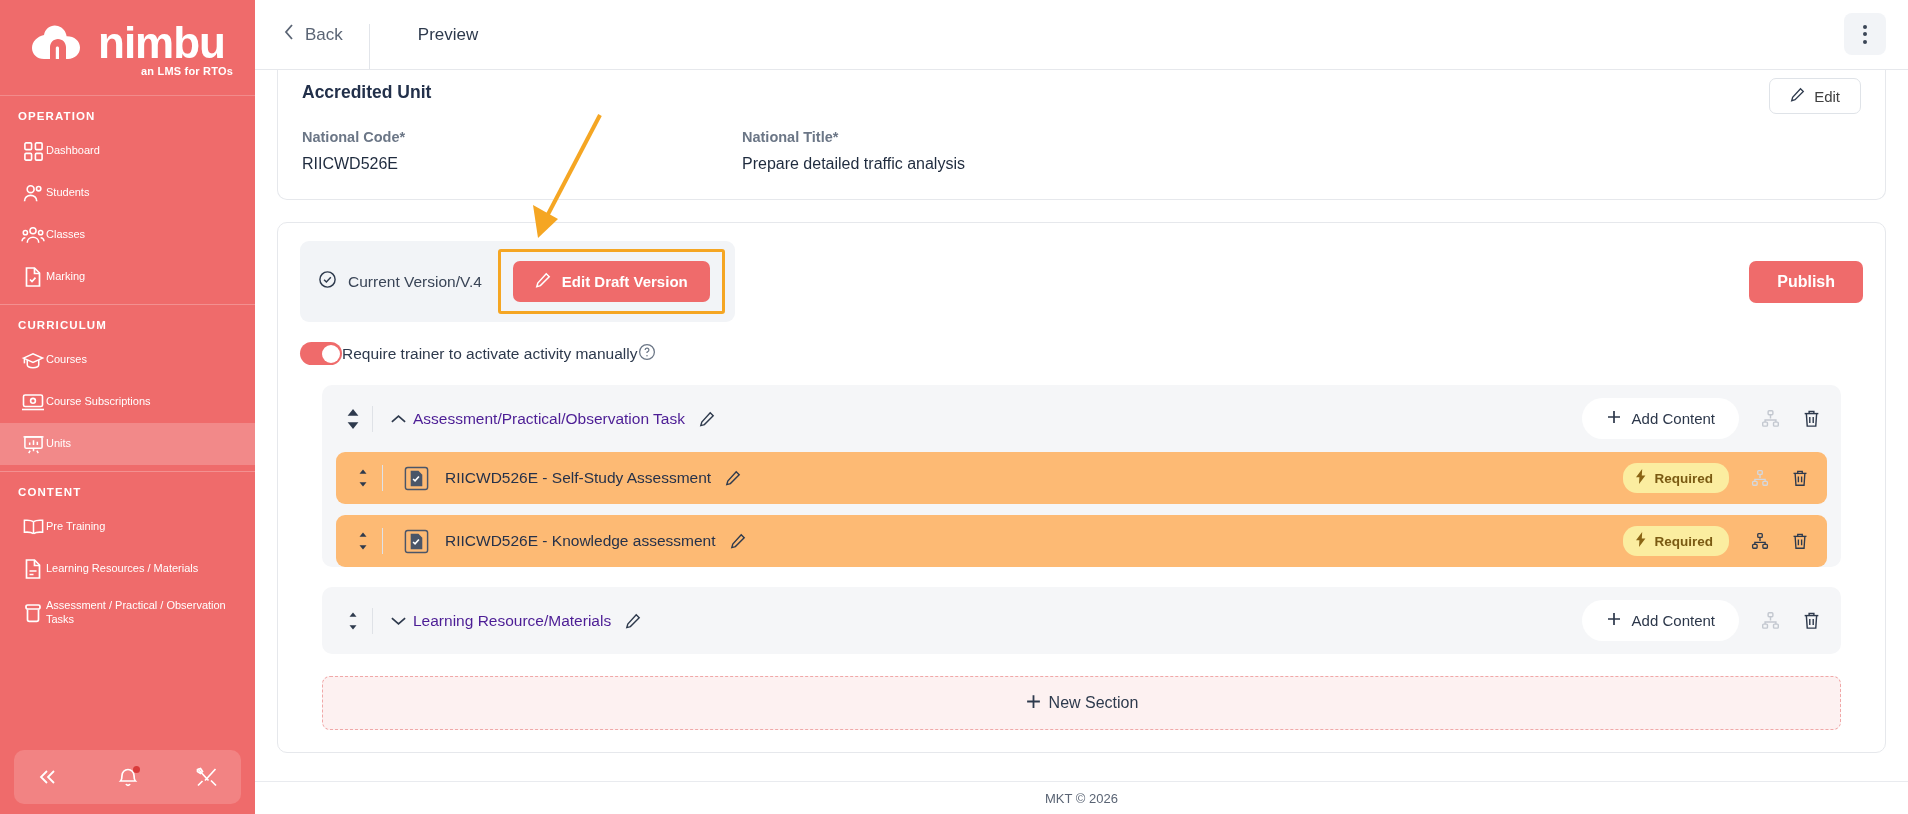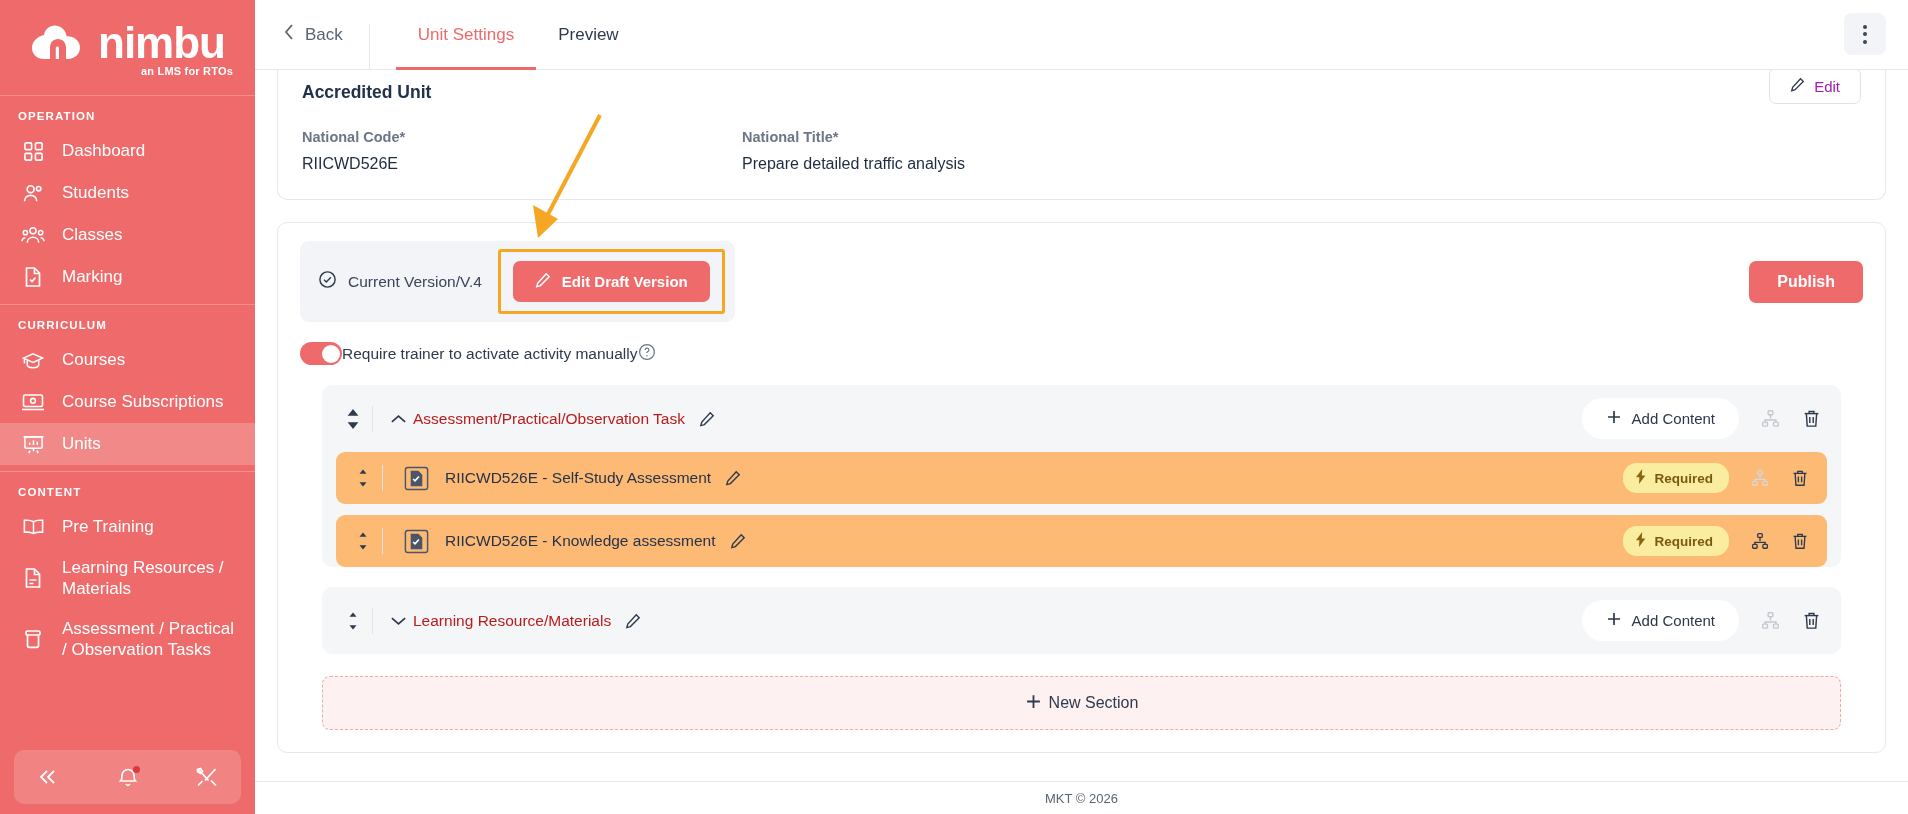--- a/index.html
+++ b/index.html
@@ -37,23 +37,23 @@
   .logo-sub {
     font-size:11px; font-weight:600; color:#fff;
     align-self:flex-end; margin-right:22px; margin-top:2px;
     letter-spacing:.2px;
   }
   .nav-group-title {
     font-size:11.5px; font-weight:700; letter-spacing:1.1px;
     padding:14px 0 8px 18px; color:#ffffff; text-transform:uppercase;
   }
   .nav-item {
-    display:flex; align-items:center; gap:16px;
+    display:flex; align-items:center; 
     padding:9px 16px 9px 20px;
-    font-size:17px; color:#ffffff; cursor:pointer;
+    font-size:11px; color:#ffffff; cursor:pointer;
     min-height:41px;
   }
   .nav-item.active { background:#f28989; }
   .nav-item .ico { width:26px; min-width:26px; height:24px; display:flex; align-items:center; justify-content:center; }
   .nav-item .label { line-height:1.25; }
   .nav-sep { height:1px; background:rgba(255,255,255,.25); margin:6px 0 0 0; }
   .sidebar-footer {
     position:absolute; left:14px; right:14px; bottom:10px;
     height:54px; background:#f28383; border-radius:10px;
     display:flex; align-items:center; justify-content:space-between;
@@ -96,24 +96,24 @@
 
   .scroll-area { flex:1; overflow:hidden; position:relative; background:#fff; }
 
   .card {
     margin:0 22px; background:#fff; border:1px solid #e6e8ec;
     border-radius:10px; position:relative;
   }
   .card.unit { margin-top:-6px; padding:18px 24px 26px 24px; border-top:none; border-radius:0 0 10px 10px;}
   .card-title { font-size:17.5px; font-weight:700; color:#22304a; }
   .edit-btn {
-    position:absolute; right:24px; top:4px;
+    position:absolute; right:24px; top:14px;
     display:flex; align-items:center; gap:9px;
     border:1px solid #dfe3e8; border-radius:7px; background:#fff;
-    padding:8px 20px; font-size:15px; color:#a21caf; cursor:pointer;
+    padding:8px 20px; font-size:15px; color:#404040; cursor:pointer;
   }
   .field-row { display:flex; margin-top:26px; }
   .field { width:440px; }
   .field.wide { width:auto; }
   .field-label { font-size:14.5px; color:#6b7686; font-weight:600; }
   .field-value { font-size:16px; color:#1f2b3e; margin-top:10px; }
 
   .card.version { margin-top:22px; padding:18px 22px 22px 22px; }
   .version-row { display:flex; align-items:center; }
   .version-pill {
@@ -147,21 +147,21 @@
   .toggle-text { font-size:15.5px; color:#2e3a4d; }
 
   .section-block { margin:20px 22px 0 22px; background:#f5f6f8; border-radius:10px; padding:0; }
   .section-head {
     display:flex; align-items:center; gap:0;
     padding:13px 20px 13px 18px; min-height:58px;
   }
   .drag-handle { width:26px; display:flex; align-items:center; justify-content:center; cursor:grab; }
   .vdiv { width:1px; height:26px; background:#dfe2e7; margin:0 14px 0 6px; }
   .chev { width:22px; display:flex; align-items:center; justify-content:center; cursor:pointer; }
-  .section-title { font-size:15.5px; color:#b91c1c; margin-left:4px; }
+  .section-title { font-size:15.5px; color:#4c1d95; margin-left:4px; }
   .pencil { margin-left:14px; cursor:pointer; display:flex; align-items:center; }
   .head-actions { margin-left:auto; display:flex; align-items:center; gap:22px;justify-content:center; }
   .add-content-btn {
     display:flex; align-items:center; gap:10px;
     background:#fff; border:none; border-radius:22px;
     padding:11px 24px; font-size:15px; color:#2c374a; cursor:pointer;
   }
   .icon-btn { cursor:pointer; display:flex; align-items:center; justify-content:center; }
 
   .content-row {
@@ -358,21 +358,20 @@
       <div class="back-btn">
         <span>
           <svg width="12" height="18" viewBox="0 0 12 18" fill="none" stroke="#5a6474" stroke-width="1.8">
             <path d="M9 2L3 9l6 7"></path>
           </svg>
         </span>
         <span>Back</span>
       </div>
       <div class="topbar-div"></div>
       <nav class="tabs">
-        <div class="tab active">Unit Settings</div>
         <div class="tab">Preview</div>
       </nav>
       <div class="kebab">
         <i></i>
           <i></i>
           <i></i>
       </div>
     </header>
 
     <div class="scroll-area">

